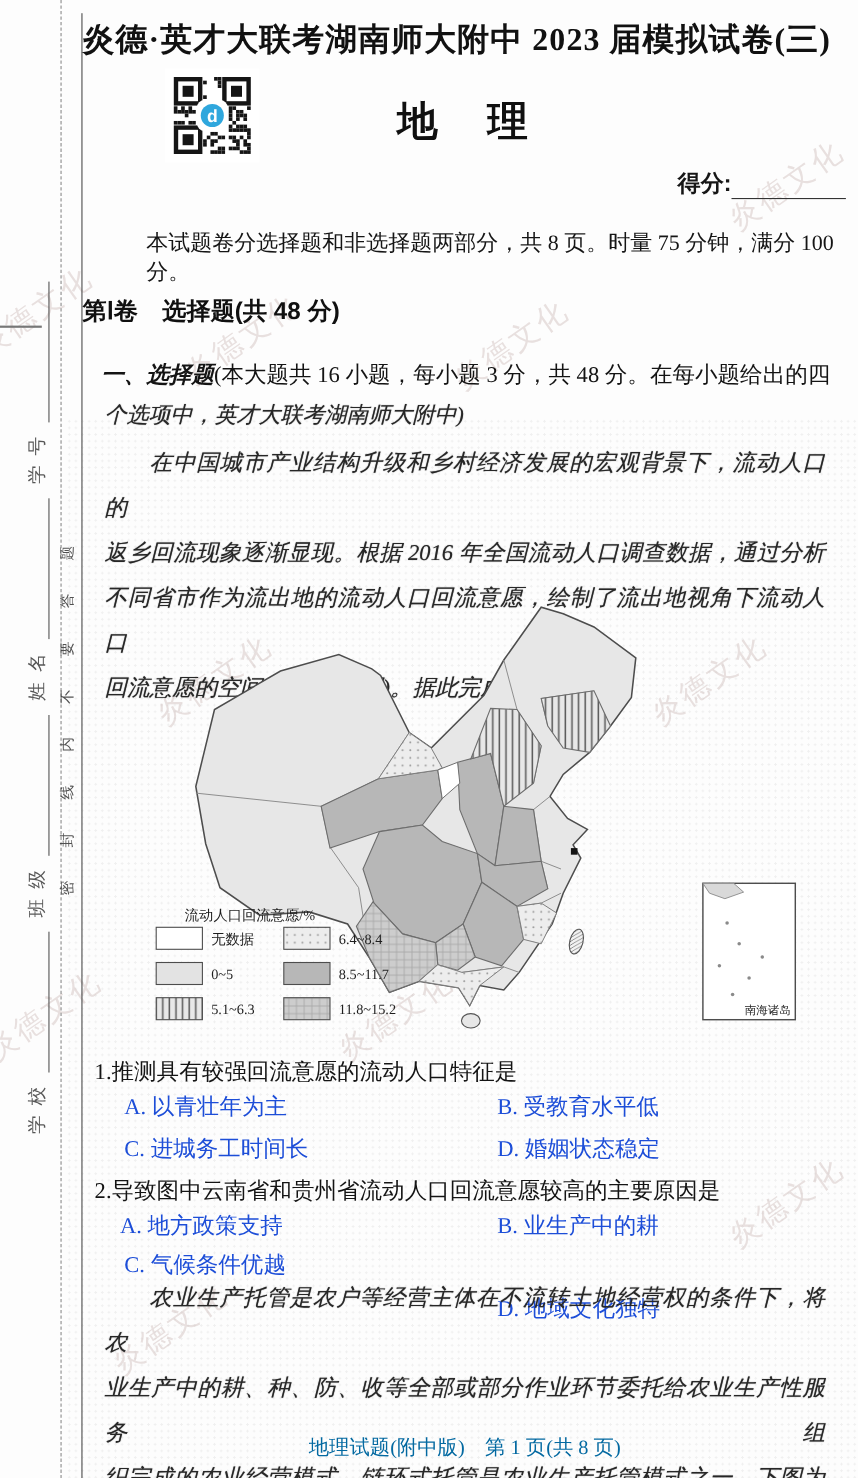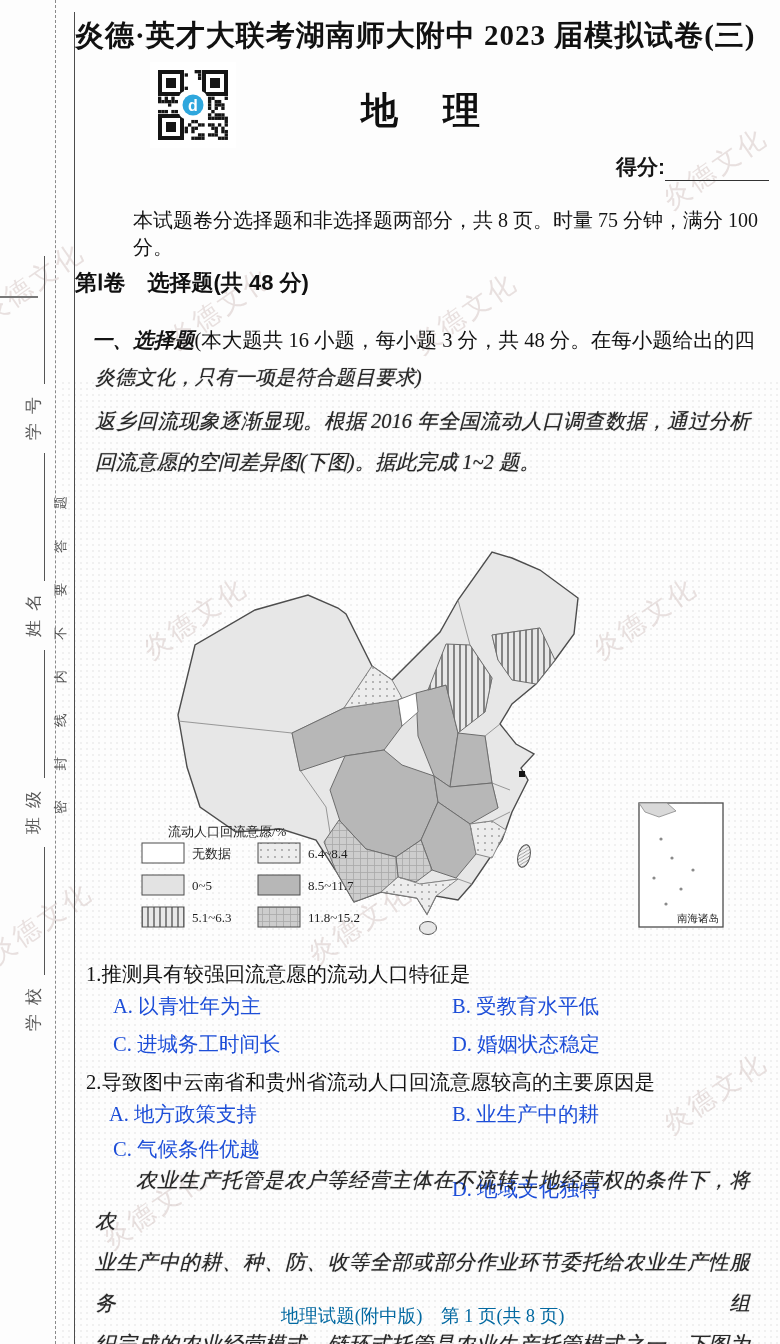--- a/index.html
+++ b/index.html
@@ -194,24 +194,26 @@
 <div class="score">
   <span>得分:</span><span class="score-line"></span>
 </div>
 
 <div class="intro">本试题卷分选择题和非选择题两部分，共 8 页。时量 75 分钟，满分 100 分。</div>
 <div class="section-head">第Ⅰ卷　选择题(共 48 分)</div>
 
 <div class="lead1">
   <span class="b">一、选择题</span><span>(本大题共 16 小题，每小题 3 分，共 48 分。在每小题给出的四</span>
 </div>
-<div class="lead2 kaiti">炎德文化，只有一项是符合题目要求)</div>
+<div class="lead2 kaiti">个选项中，英才大联考湖南师大附中)</div>
 
 <div class="passage p1 kaiti">
+  <div class="ln first">在中国城市产业结构升级和乡村经济发展的宏观背景下，流动人口的</div>
   <div class="ln">返乡回流现象逐渐显现。根据 2016 年全国流动人口调查数据，通过分析</div>
+  <div class="ln">不同省市作为流出地的流动人口回流意愿，绘制了流出地视角下流动人口</div>
   <div class="ln last">回流意愿的空间差异图(下图)。据此完成 1~2 题。</div>
 </div>
 
 <svg class="mapfig" viewBox="0 0 600 430">
   <defs>
     <pattern id="vs" width="6" height="6" patternUnits="userSpaceOnUse">
       <rect width="6" height="6" fill="#e8e8e8"></rect>
         <line x1="2" y1="0" x2="2" y2="6" stroke="#5a5a5a" stroke-width="1.4"></line>
     </pattern>
     <pattern id="dt" width="7" height="7" patternUnits="userSpaceOnUse">

